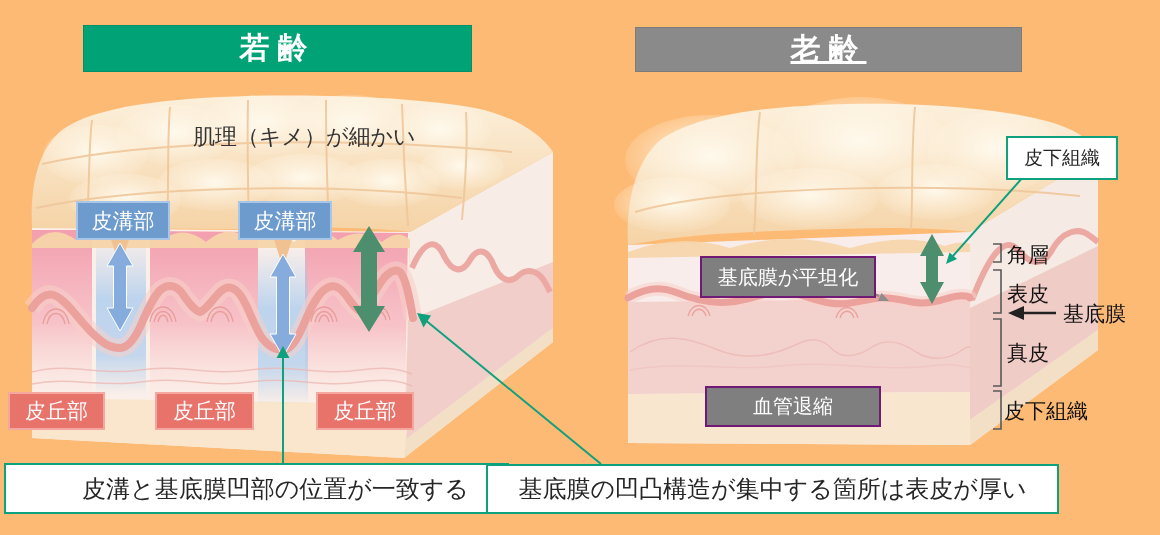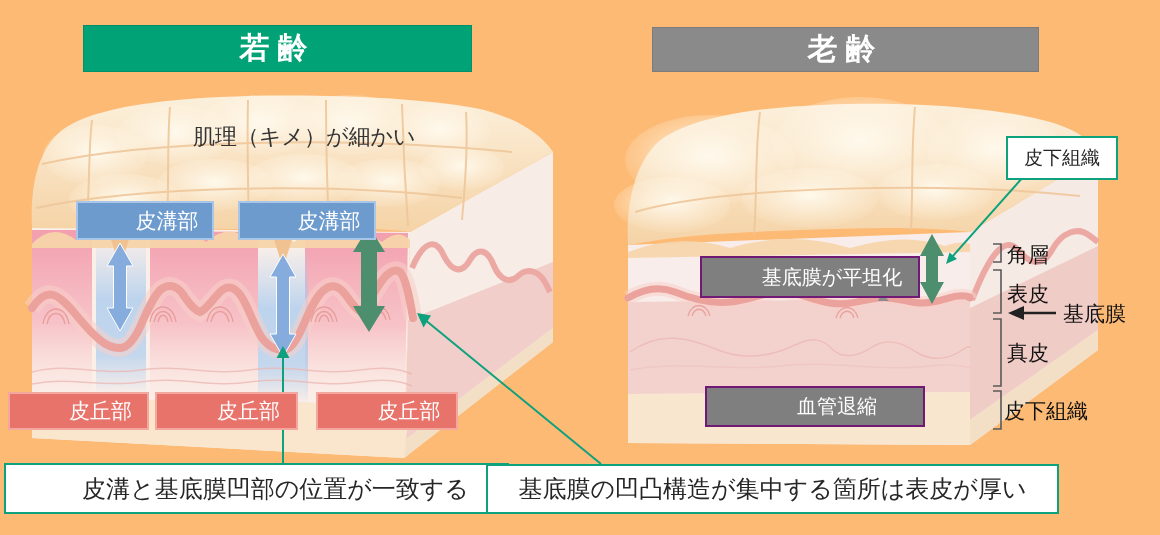--- a/index.html
+++ b/index.html
@@ -4,21 +4,21 @@
 <style>
   html,body{margin:0;padding:0;background:#fff;}
   #canvas{position:relative;width:1160px;height:535px;background:#fdba74;overflow:hidden;
           font-family:"Liberation Sans","DejaVu Sans",sans-serif;}
   #art{position:absolute;left:0;top:0;}
   .abs{position:absolute;white-space:nowrap;}
   .hdr{display:flex;align-items:center;justify-content:center;color:#fff;
        font-size:30px;font-weight:bold;letter-spacing:8px;}
   .hdr-young{background:#00A276;border:1px solid #00916A;}
   .hdr-old{background:#8A8A8A;border:1px solid #7C7C7C;}
-  .tag{display:flex;align-items:center;justify-content:center;color:#fff;font-size:21px;padding-left:44px;}
+  .tag{display:flex;align-items:center;justify-content:center;color:#fff;font-size:21px;}
   .tag-blue{background:#6D9BCE;border:2px solid #A9C6E8;}
   .tag-red{background:#E8736B;border:2px solid #F4A79F;}
   .tag-gray{background:#7F7F7F;border:2px solid #701a75;font-size:20px;}
   .callout{display:flex;align-items:center;justify-content:center;background:#fff;
            border:2px solid #0EA17D;color:#262626;font-size:24px;}
   .callout-small{font-size:19px;}
   .note{color:#333;font-size:22px;}
   .layerlbl{color:#111;font-size:21px;}
 </style>
 </head>
@@ -200,21 +200,21 @@
     <line x1="1023" y1="177" x2="952" y2="257"></line>
   </g>
   <g fill="#0EA17D" stroke="none">
     <polygon points="283,346 276.5,358 289.5,358"></polygon>
     <polygon points="417,313 431,315.5 423.5,327.5"></polygon>
     <polygon points="946,264 949.5,252.5 957,259"></polygon>
   </g>
 </svg>
 
   <div class="abs hdr hdr-young" style="left:83px;top:25px;width:387px;height:45px;">若齢</div>
-  <div class="abs hdr hdr-old" style="left:652px;top:27px;width:385px;height:43px;">老齢</div>
+  <div class="abs hdr hdr-old" style="left:635px;top:27px;width:385px;height:43px;text-decoration:underline;">老齢</div>
 
   <div class="abs note" style="left:193px;top:122px;">肌理（キメ）が細かい</div>
 
   <div class="abs tag tag-blue" style="left:76px;top:201px;width:90px;height:35px;">皮溝部</div>
   <div class="abs tag tag-blue" style="left:238px;top:201px;width:90px;height:35px;">皮溝部</div>
 
   <div class="abs tag tag-red" style="left:8px;top:392px;width:93px;height:34px;">皮丘部</div>
   <div class="abs tag tag-red" style="left:155px;top:392px;width:95px;height:34px;">皮丘部</div>
   <div class="abs tag tag-red" style="left:316px;top:392px;width:94px;height:34px;">皮丘部</div>
 

